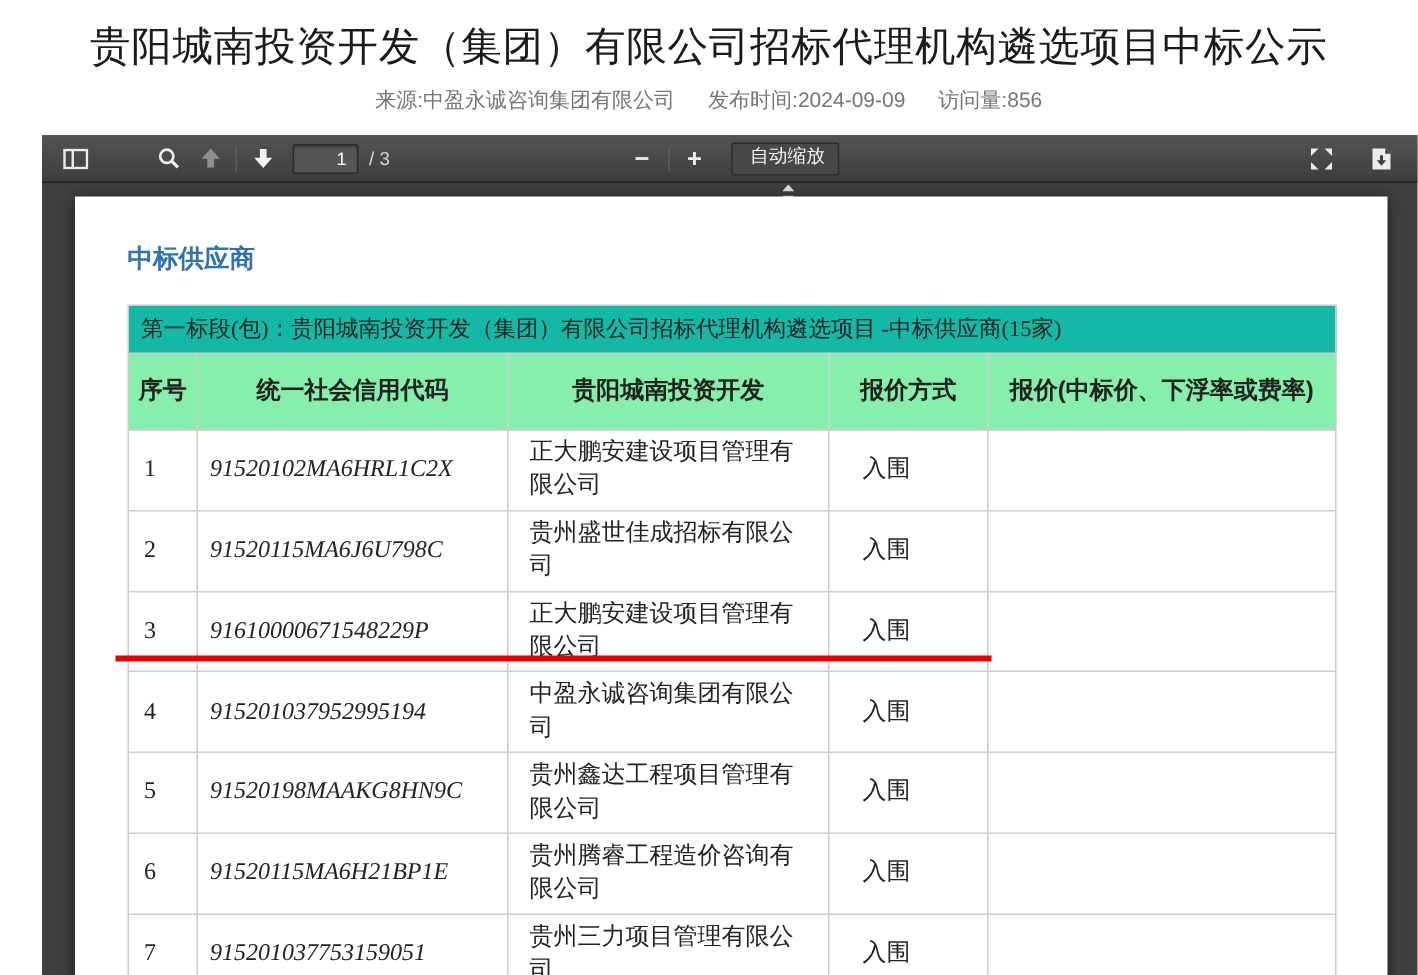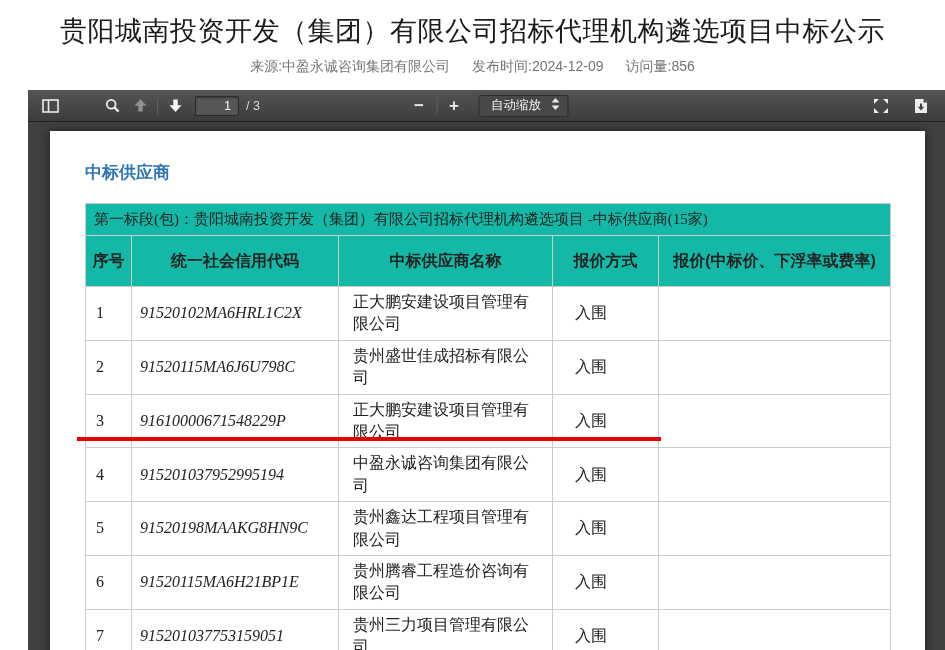--- a/index.html
+++ b/index.html
@@ -31,54 +31,54 @@
   .tb-gap { width:34px; }
   .page-input { width:44px; height:20px; background:#565656; border:1px solid #2b2b2b;
                 border-radius:2px; color:#fff; font-size:12px; text-align:right;
                 padding-right:7px; margin-left:6px;
                 box-shadow:inset 0 1px 2px rgba(0,0,0,.35);
                 font-family:"Liberation Sans", sans-serif; }
   .page-total { color:#d8d8d8; font-size:12.5px; margin-left:7px; }
   .zoom-select { display:flex; align-items:center; gap:10px; margin-left:10px;
                  background:#484848; border:1px solid #2d2d2d; border-radius:2px;
                  height:22px; padding:0 8px 0 12px; color:#f2f2f2; font-size:12.5px;
-                 cursor:pointer; }
+                 cursor:pointer;flex-direction:column; }
 
   .viewer-body { position:relative; width:100%; height:528px; }
   .pdf-page { position:relative; margin:9px 0 0 22px; width:875px; height:540px;
               background:#fff; box-shadow:0 0 10px rgba(0,0,0,.55); overflow:hidden; }
 
   .doc-heading { margin:30px 0 0 35px; font-size:17px; font-weight:bold; color:#2e74b5; }
 
   table.suppliers { border-collapse:collapse; margin:19px 0 0 35px; width:805px;
                     table-layout:fixed; font-family:"Liberation Serif", serif; color:#222; }
   table.suppliers td, table.suppliers th { border:1px solid #ccc; }
   tr.caption-row td { background:#14b8a6; font-size:15px; padding:6px 8px; height:32px;
                       font-weight:normal; }
-  tr.head-row th { background:#14b8a6; font-family:"Liberation Sans", sans-serif;
+  tr.head-row th { background:#86efac; font-family:"Liberation Sans", sans-serif;
                    font-size:16px; font-weight:bold; text-align:center; height:51px;
                    padding:2px 4px; line-height:1.35; }
   tr.data-row { height:52px; }
   tr.data-row td { font-size:16px; line-height:1.4; }
   td.c-idx  { padding-left:10px; }
   td.c-code { padding-left:8px;font-style:italic; }
   td.c-name { padding:4px 14px; }
   td.c-mode { padding-left:22px; }
 
   .red-underline { position:absolute; left:27px; top:306px; width:584px; height:4px;
                    background:#e60000; }
 </style>
 </head>
 <body>
 
 <div class="page-header">
   <h1 class="title">贵阳城南投资开发（集团）有限公司招标代理机构遴选项目中标公示</h1>
   <div class="meta">
     <span>来源:中盈永诚咨询集团有限公司</span>
-    <span>发布时间:2024-12-09</span>
+    <span>发布时间:2024-09-09</span>
     <span>访问量:856</span>
   </div>
 </div>
 
 <div class="pdf-viewer">
   <div class="toolbar">
     <div class="tb-left">
       <button class="tb-btn">
         <span>
           <svg width="17" height="14" viewBox="0 0 17 14">
@@ -166,21 +166,21 @@
           <col style="width:106px">
             <col style="width:232px">
         </colgroup>
         <tbody id="table-body">
             <tr class="caption-row">
               <td colspan="5">第一标段(包)：贵阳城南投资开发（集团）有限公司招标代理机构遴选项目 -中标供应商(15家)</td>
             </tr>
             <tr class="head-row">
               <th>序号</th>
               <th>统一社会信用代码</th>
-              <th>中标供应商名称</th>
+              <th>贵阳城南投资开发</th>
               <th>报价方式</th>
               <th>报价(中标价、下浮率或费率)</th>
             </tr>
             <tr class="data-row">
               <td class="c-idx">1</td>
               <td class="c-code">91520102MA6HRL1C2X</td>
               <td class="c-name">正大鹏安建设项目管理有限公司</td>
               <td class="c-mode">入围</td>
               <td class="c-price"></td>
             </tr>

